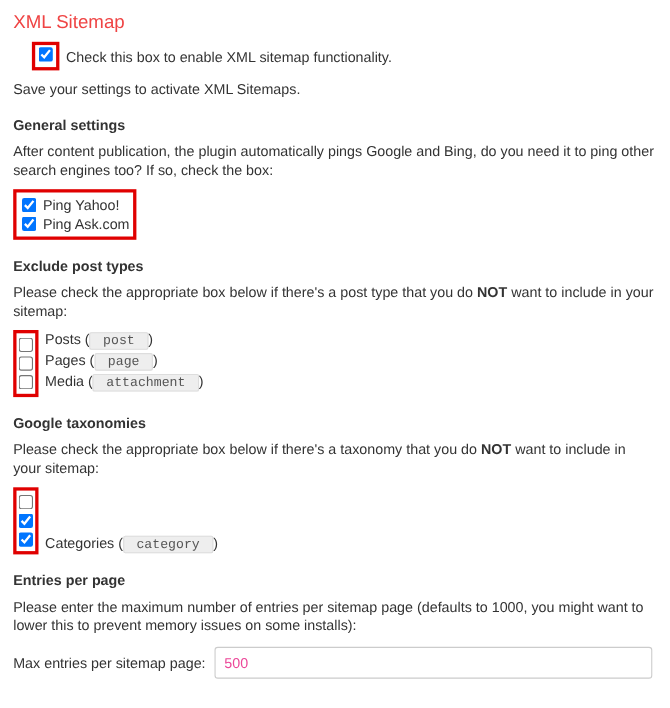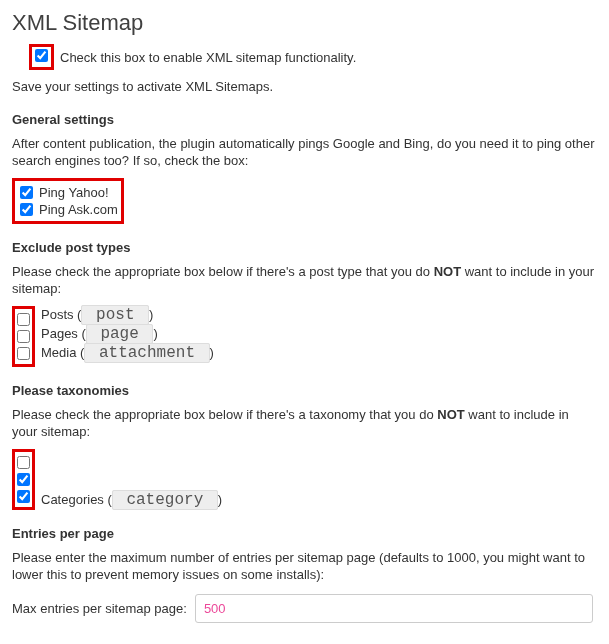--- a/index.html
+++ b/index.html
@@ -5,23 +5,23 @@
   body {
     font-family: Arial, Helvetica, sans-serif;
     font-size: 13px;
     color: #333;
     margin: 0;
     padding: 10px 12px;
     background: #fff;
     width: 585px;
   }
   h1 {
-    font-size: 22px;
+    font-size: 17px;
     font-weight: normal;
-    color: #404040;
+    color: #ef4444;
     margin: 0 0 8px 0;
   }
   .section-head {
     font-weight: bold;
     margin: 16px 0 8px 0;
   }
   p {
     margin: 8px 0;
     line-height: 1.35;
   }
@@ -51,21 +51,21 @@
     padding: 2px 2px;
     display: inline-block;
     vertical-align: top;
   }
   .code {
     font-family: "Courier New", monospace;
     background: #eee;
     border: 1px solid #ddd;
     border-radius: 2px;
     padding: 0 4px;
-    font-size: 16px;
+    font-size: 12px;
     color: #555;
   }
   .not-bold {
     font-weight: bold;
   }
   .input-row {
     display: flex;
     align-items: center;
     margin: 10px 0;
   }
@@ -147,21 +147,21 @@
       </span>
     </div>
     <div class="excl-row" style="height:19px">
       <span>
         <span>Media (</span><span class="code"> attachment </span><span>)</span>
       </span>
     </div>
   </div>
 </div>
 
-<div class="section-head">Please taxonomies</div>
+<div class="section-head">Google taxonomies</div>
 <p>
   <span>Please check the appropriate box below if there's a taxonomy that you do </span><span class="not-bold">NOT</span><span> want to include in your sitemap:</span>
 </p>
 
 <div style="display:flex; align-items:flex-end;">
   <span class="red-narrow">
     <div class="col-stack">
       <input type="checkbox" class="cb" style="margin: 2px 0px;">
       <input type="checkbox" class="cb" checked="" style="margin: 2px 0px;">
       <input type="checkbox" class="cb" checked="" style="margin: 2px 0px;">

